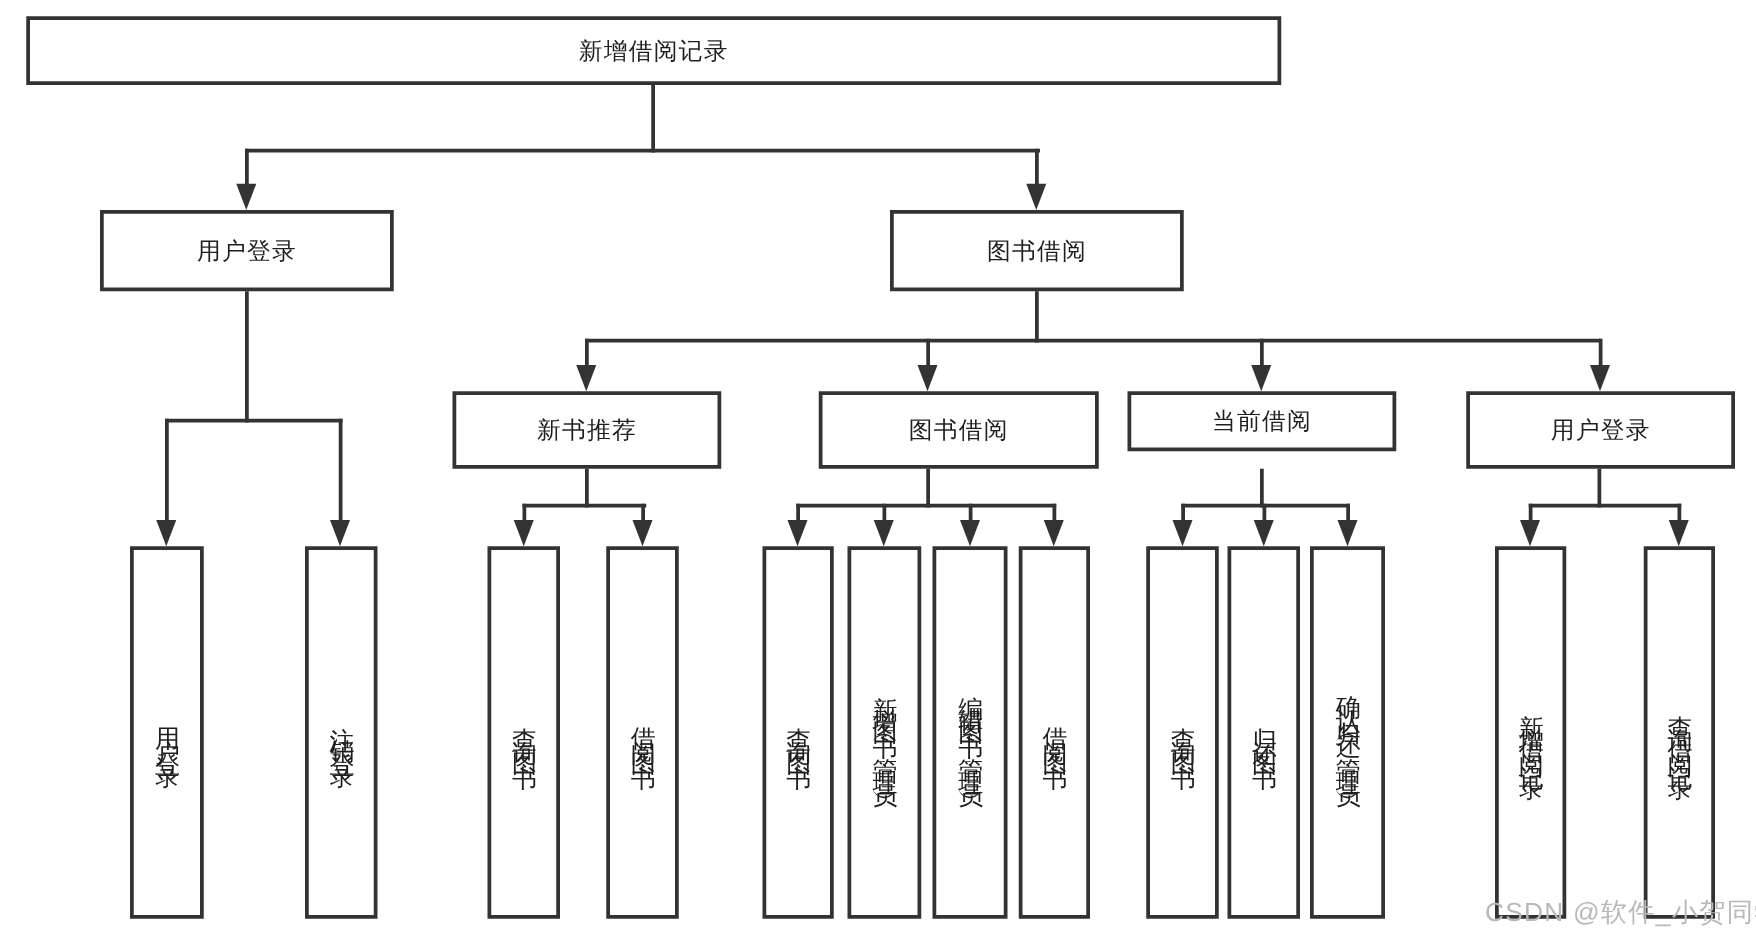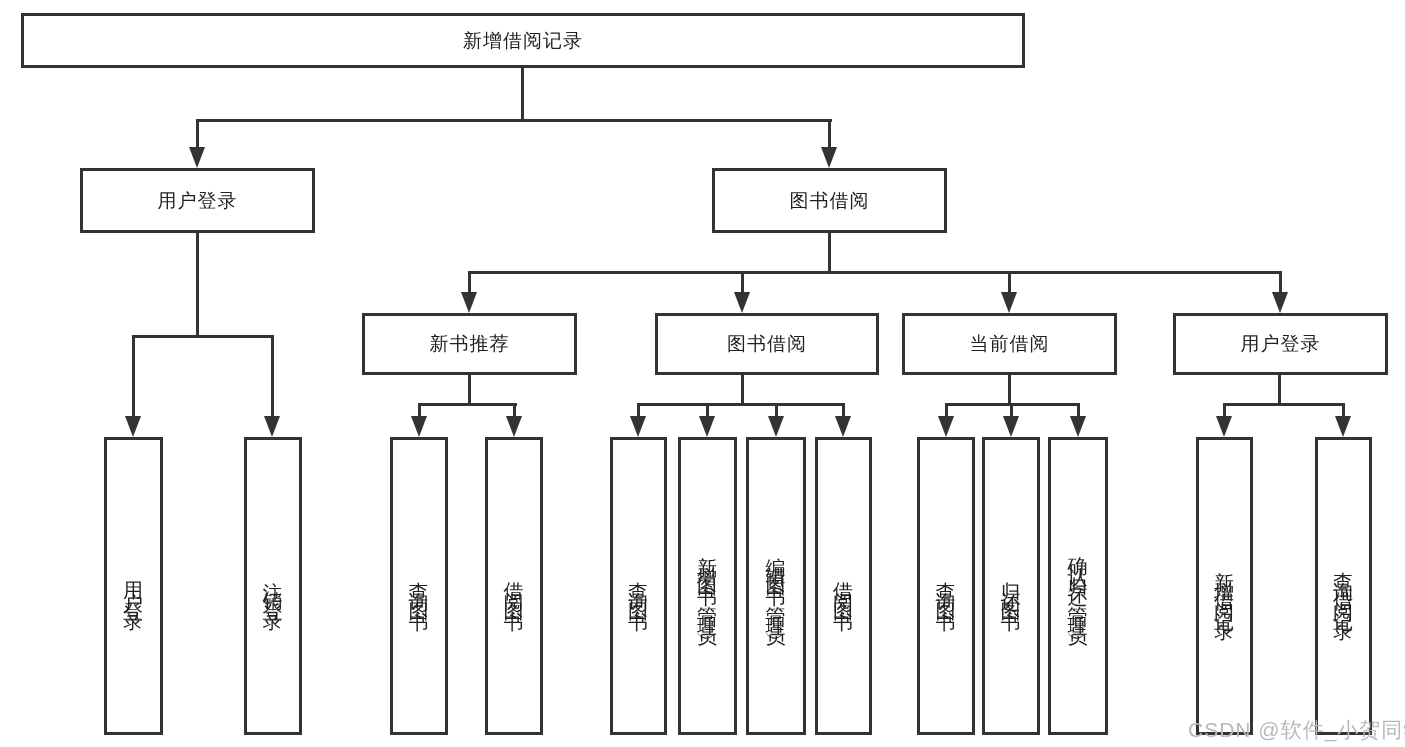--- a/index.html
+++ b/index.html
@@ -47,21 +47,21 @@
   </div>
 
   <div class="box hbox" style="left:362px;top:313px;width:215px;height:62px">
     <span class="lbl">新书推荐</span>
   </div>
 
   <div class="box hbox" style="left:655px;top:313px;width:224px;height:62px">
     <span class="lbl">图书借阅</span>
   </div>
 
-  <div class="box hbox" style="left:902px;top:313px;width:215px;height:62px">
+  <div class="box hbox" style="left:902px;top:313px;width:215px;height:48px">
     <span class="lbl">当前借阅</span>
   </div>
 
   <div class="box hbox" style="left:1173px;top:313px;width:215px;height:62px">
     <span class="lbl">用户登录</span>
   </div>
 
   <div class="box vbox" style="left:104px;top:437px;width:59px;height:298px">
     <span class="lbl">用户登录</span>
   </div>

